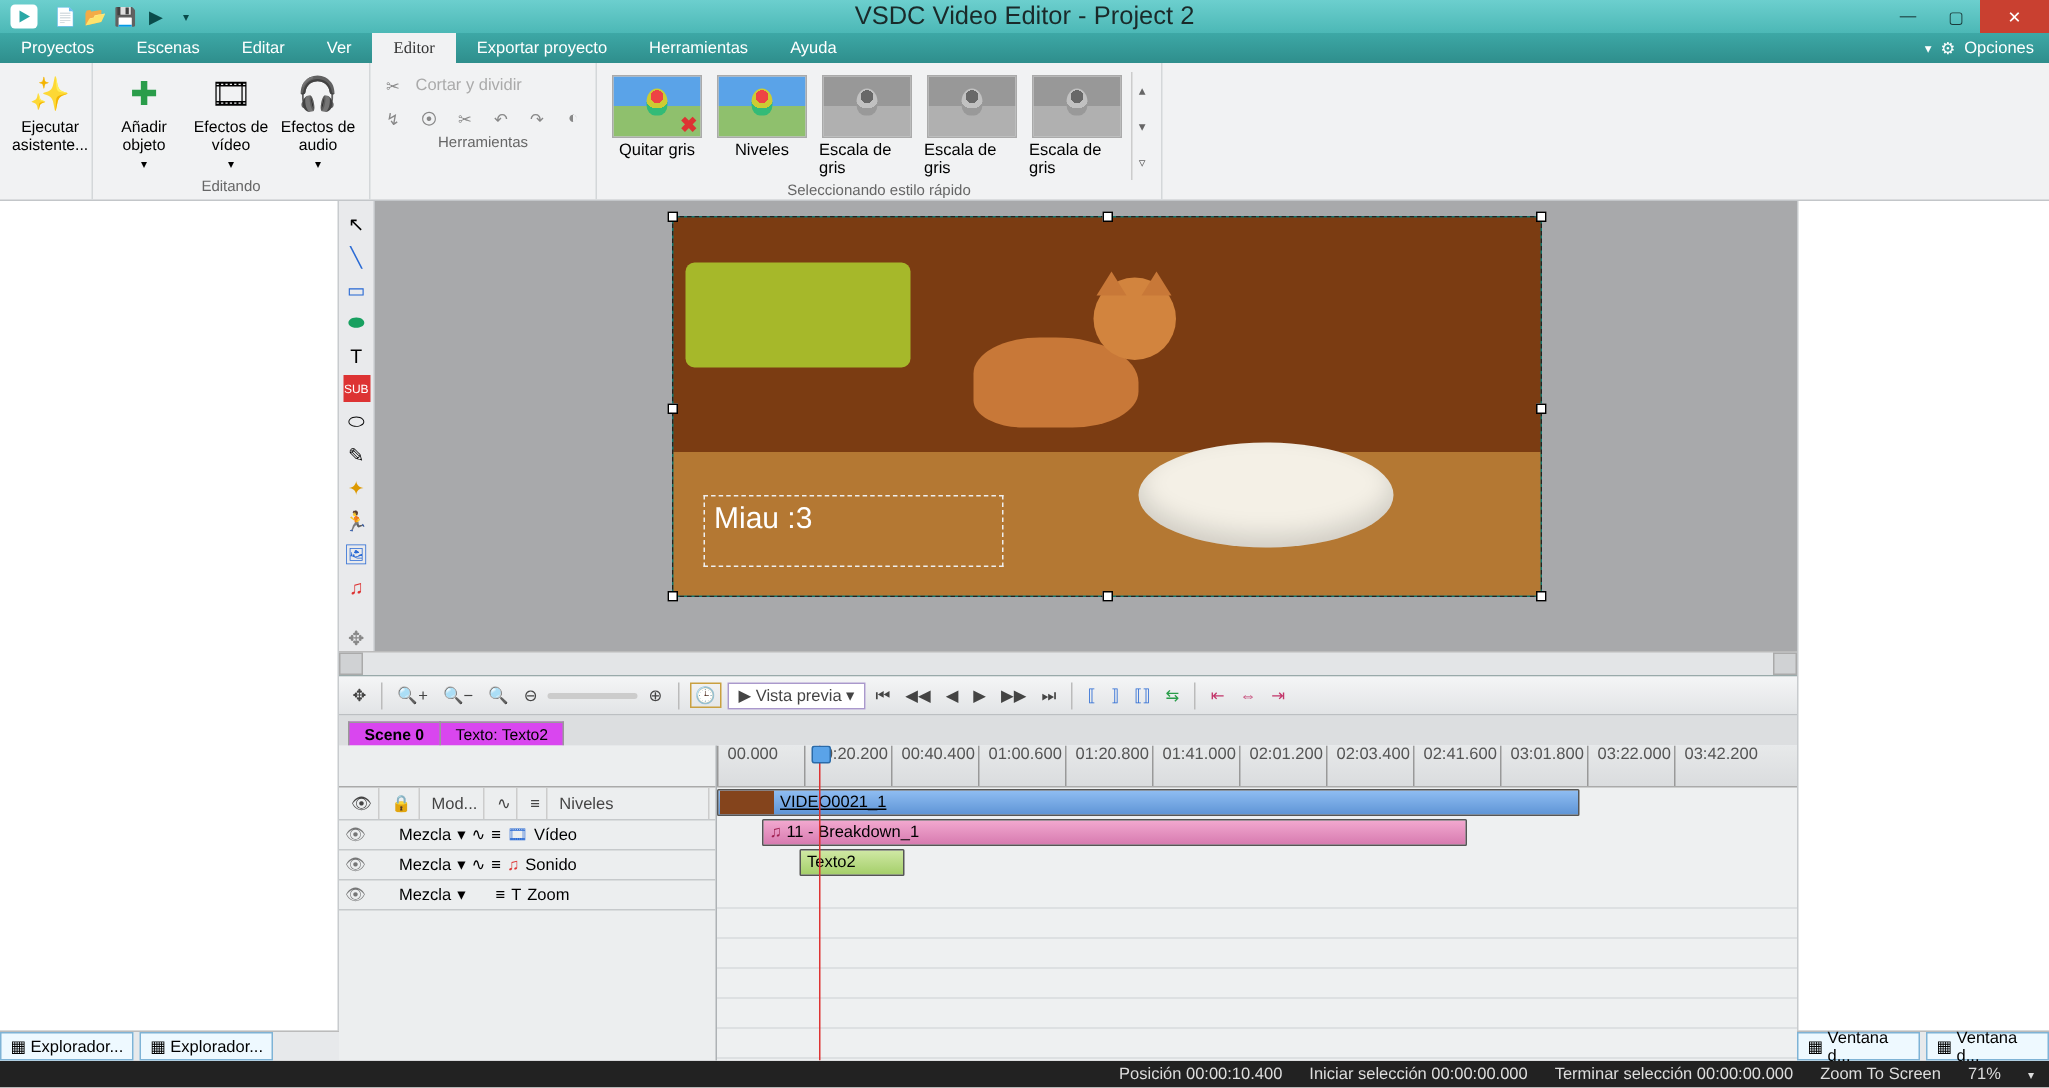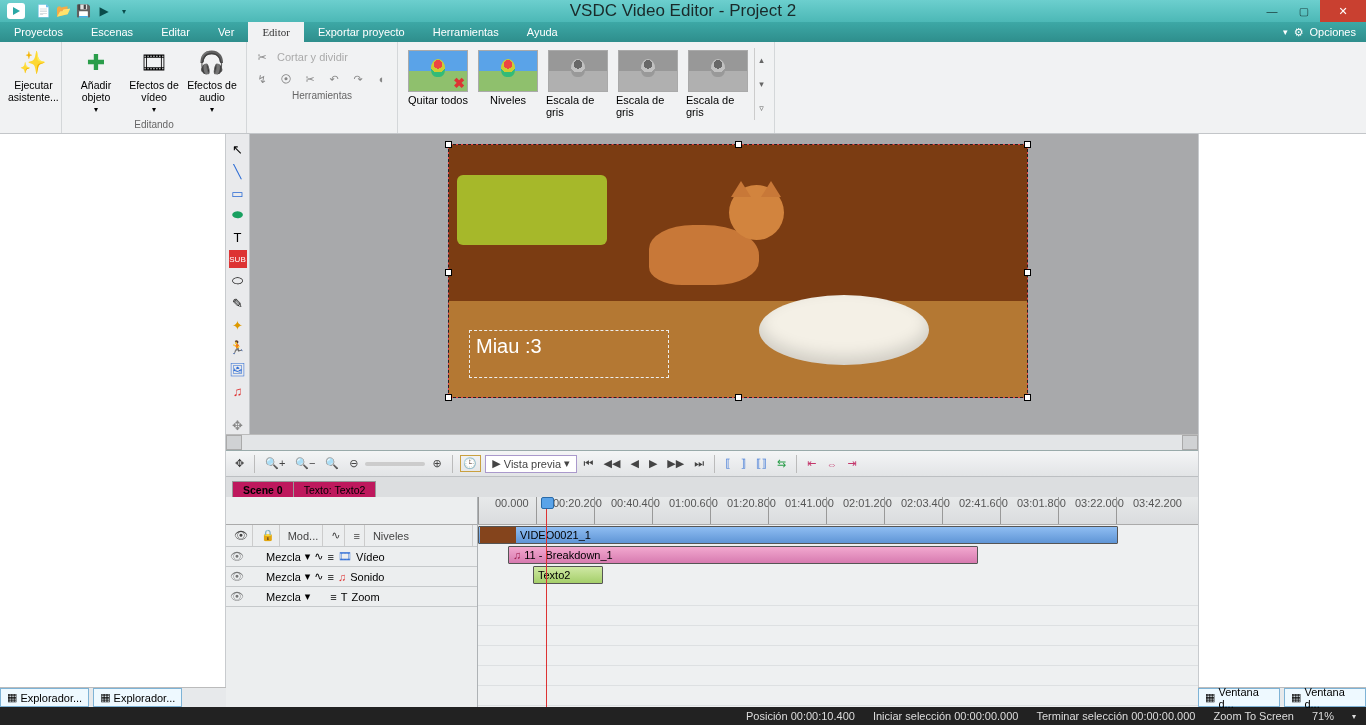--- a/index.html
+++ b/index.html
@@ -48,21 +48,21 @@
 .paneltabs { position:absolute; bottom:18px; left:0; display:flex; gap:4px; background:#e7e9eb; border-top:1px solid #bbb; height:20px; width:226px; }
 .paneltabs.right { left:auto; right:0; width:168px;}
 .paneltab { background:#eef9ff; border:1px solid #7eb3d6; padding:1px 6px; display:flex; align-items:center; gap:3px; font-size:10px; cursor:pointer; }
 
 .center { flex: 1; display: flex; flex-direction: column; background: #a8a9ab; }
 .toolstrip-v { width: 24px; background: #e9eaec; border-right: 1px solid #c3c6c9; display: flex; flex-direction: column; gap:4px; align-items:center; padding-top:6px; }
 .toolstrip-v span { width:18px; height:18px; display:flex; align-items:center; justify-content:center; cursor:pointer; font-size:13px; }
 
 .canvas-row { display:flex; flex:0 0 300px; }
 .canvas-wrap { flex:1; display:flex; align-items:flex-start; justify-content:center; padding:10px 0 0 0; overflow:hidden; position:relative; }
-.canvas { width: 580px; height: 254px; background: #ef4444; border: 1px dashed #222; position: relative; margin-left: 28px; }
+.canvas { width: 580px; height: 254px; background: #0f766e; border: 1px dashed #222; position: relative; margin-left: 28px; }
 .canvas .scene { position:absolute; inset:0; background: linear-gradient(180deg,#7b3c12 0 62%, #b47833 62% 100%); }
 .cat { position:absolute; left:200px; top:30px; width:130px; height:120px; }
 .cat .body{position:absolute; left:0; top:50px; width:110px; height:60px; background:#c87838; border-radius:40% 50% 40% 30%;}
 .cat .head{position:absolute; left:80px; top:10px; width:55px; height:55px; background:#d2843e; border-radius:50%;}
 .cat .ear{position:absolute; width:0; height:0; border:10px solid transparent; border-bottom:16px solid #c87838;}
 .cat .ear.l{left:82px; top:-4px;} .cat .ear.r{left:112px; top:-4px;}
 .bowl { position:absolute; left:310px; top:150px; width:170px; height:70px; background:#f4f0e6; border-radius:50%/50%; box-shadow: inset 0 -8px 16px rgba(0,0,0,.15);}
 .litter { position:absolute; left:8px; top:30px; width:150px; height:70px; background:#a6b82a; border-radius:6px;}
 .sel { position:absolute; border:1px solid #000; background:#fff; width:7px; height:7px; }
 .textbox { position:absolute; left:20px; top:185px; width:200px; height:48px; border:1px dashed #eee; color:#fff; font-size:20px; padding:4px 6px; }
@@ -71,29 +71,29 @@
 .hscroll .btn{width:16px; background:#d0d2d4; border:1px solid #aaa;}
 .hscroll .track{flex:1;}
 
 
 .timeline { flex:1; background:#e7e8ea; display:flex; flex-direction:column; border-top:1px solid #9aa; }
 .tl-toolbar { height:26px; background:linear-gradient(#f4f5f6,#e2e4e6); border-bottom:1px solid #bcbfc2; display:flex; align-items:center; gap:4px; padding:0 6px; }
 .tl-toolbar .sep { width:1px; height:18px; background:#bbb; margin:0 3px;}
 .tl-toolbar span { cursor:pointer; padding:1px 3px; color:#444; font-size:11px; display:inline-flex; align-items:center;}
 .tl-toolbar .preview { border:1px solid #a9c; padding:1px 6px; background:#fff;}
 .tl-tabs { height:20px; display:flex; align-items:flex-end; padding-left:6px; gap:0; background:#dcdee0;}
-.tl-tab { background:#be185d; border:1px solid #999; border-bottom:none; padding:2px 10px 1px; font-size:10.5px; cursor:pointer; }
+.tl-tab { background:#d946ef; border:1px solid #999; border-bottom:none; padding:2px 10px 1px; font-size:10.5px; cursor:pointer; }
 .tl-tab.first{ font-weight:bold;}
 .tl-tab + .tl-tab{ margin-left:-1px;}
 
 .tl-body { flex:1; display:flex; }
 .tl-left { width:252px; background:#eceeef; border-right:1px solid #aeb2b5; display:flex; flex-direction:column;}
 .tl-right { flex:1; position:relative; overflow:hidden; background:#eef0f1; }
 .ruler { height:28px; background:linear-gradient(#e7e9ea,#dadcde); border-bottom:1px solid #aaa; position:relative; font-size:9px; color:#555;}
-.ruler .tick{position:absolute; top:0; height:100%; border-left:1px solid #999; padding-left:16px;text-align:right;}
+.ruler .tick{position:absolute; top:0; height:100%; border-left:1px solid #999; padding-left:6px;text-align:right;}
 .playhead { position:absolute; top:0; bottom:0; width:1px; background:#d33; left:68px; z-index:5;}
 .playhead::before{content:""; position:absolute; top:0; left:-5px; width:11px; height:10px; background:#5aa3e8; border:1px solid #2a6aa8; border-radius:2px;}
 
 .trk-head { height:22px; border-bottom:1px solid #c6c9cb; display:flex; align-items:center; gap:4px; padding:0 4px; font-size:10px; color:#444;}
 .trk-head .cell{ border-right:1px solid #ccc; padding:0 4px; height:100%; display:flex; align-items:center;}
 .trk-row { height:20px; border-bottom:1px solid #c6c9cb; display:flex; align-items:center; gap:4px; padding:0 4px; font-size:10px;}
 .trk-row .eye{opacity:.5;}
 .trk-row .lbl{flex:1;}
 
 .clip { position:absolute; height:18px; border:1px solid #555; border-radius:1px; font-size:10px; display:flex; align-items:center; padding-left:4px; overflow:hidden;}
@@ -191,21 +191,21 @@
         <span class="sm">↷</span>
         <span class="sm">◐</span>
       </div>
     </div>
     <div class="lbl">Herramientas</div>
   </div>
   <div class="rgroup" style="flex:0 0 auto;">
     <div class="gallery">
       <div class="galitem">
           <div class="thumb red"></div>
-          <div>Quitar todos</div>
+          <div>Quitar gris</div>
         </div>
       <div class="galitem">
           <div class="thumb"></div>
           <div>Niveles</div>
         </div>
       <div class="galitem">
           <div class="thumb gray"></div>
           <div>Escala de gris</div>
         </div>
       <div class="galitem">
@@ -215,20 +215,21 @@
       <div class="galitem">
           <div class="thumb gray"></div>
           <div>Escala de gris</div>
         </div>
       <div class="galmore">
           <span>▴</span>
           <span>▾</span>
           <span>▿</span>
         </div>
     </div>
+    <div class="lbl">Seleccionando estilo rápido</div>
   </div>
 </div>
 
 <div class="main">
   <div class="sidepanel"></div>
 
   <div class="center">
     <div class="canvas-row">
       <div class="toolstrip-v">
         <span>↖</span>
@@ -359,21 +360,21 @@
               <div class="tick" style="left: 232px;">01:20.800</div>
               <div class="tick" style="left: 290px;">01:41.000</div>
               <div class="tick" style="left: 348px;">02:01.200</div>
               <div class="tick" style="left: 406px;">02:03.400</div>
               <div class="tick" style="left: 464px;">02:41.600</div>
               <div class="tick" style="left: 522px;">03:01.800</div>
               <div class="tick" style="left: 580px;">03:22.000</div>
               <div class="tick" style="left: 638px;">03:42.200</div>
             </div>
           <div class="playhead"></div>
-          <div class="clip video" style="left:0;width:640px;">
+          <div class="clip video" style="left:0;width:575px;text-decoration:underline;">
               <div class="thumbm"></div>
               <span>VIDEO0021_1</span>
             </div>
           <div class="clip audio" style="left:30px;width:470px;">
               <span style="color:#a02050;margin-right:3px;">♫</span>
               <span>11 - Breakdown_1</span>
             </div>
           <div class="clip text" style="left:55px;width:70px;">
               <span>Texto2</span>
             </div>

